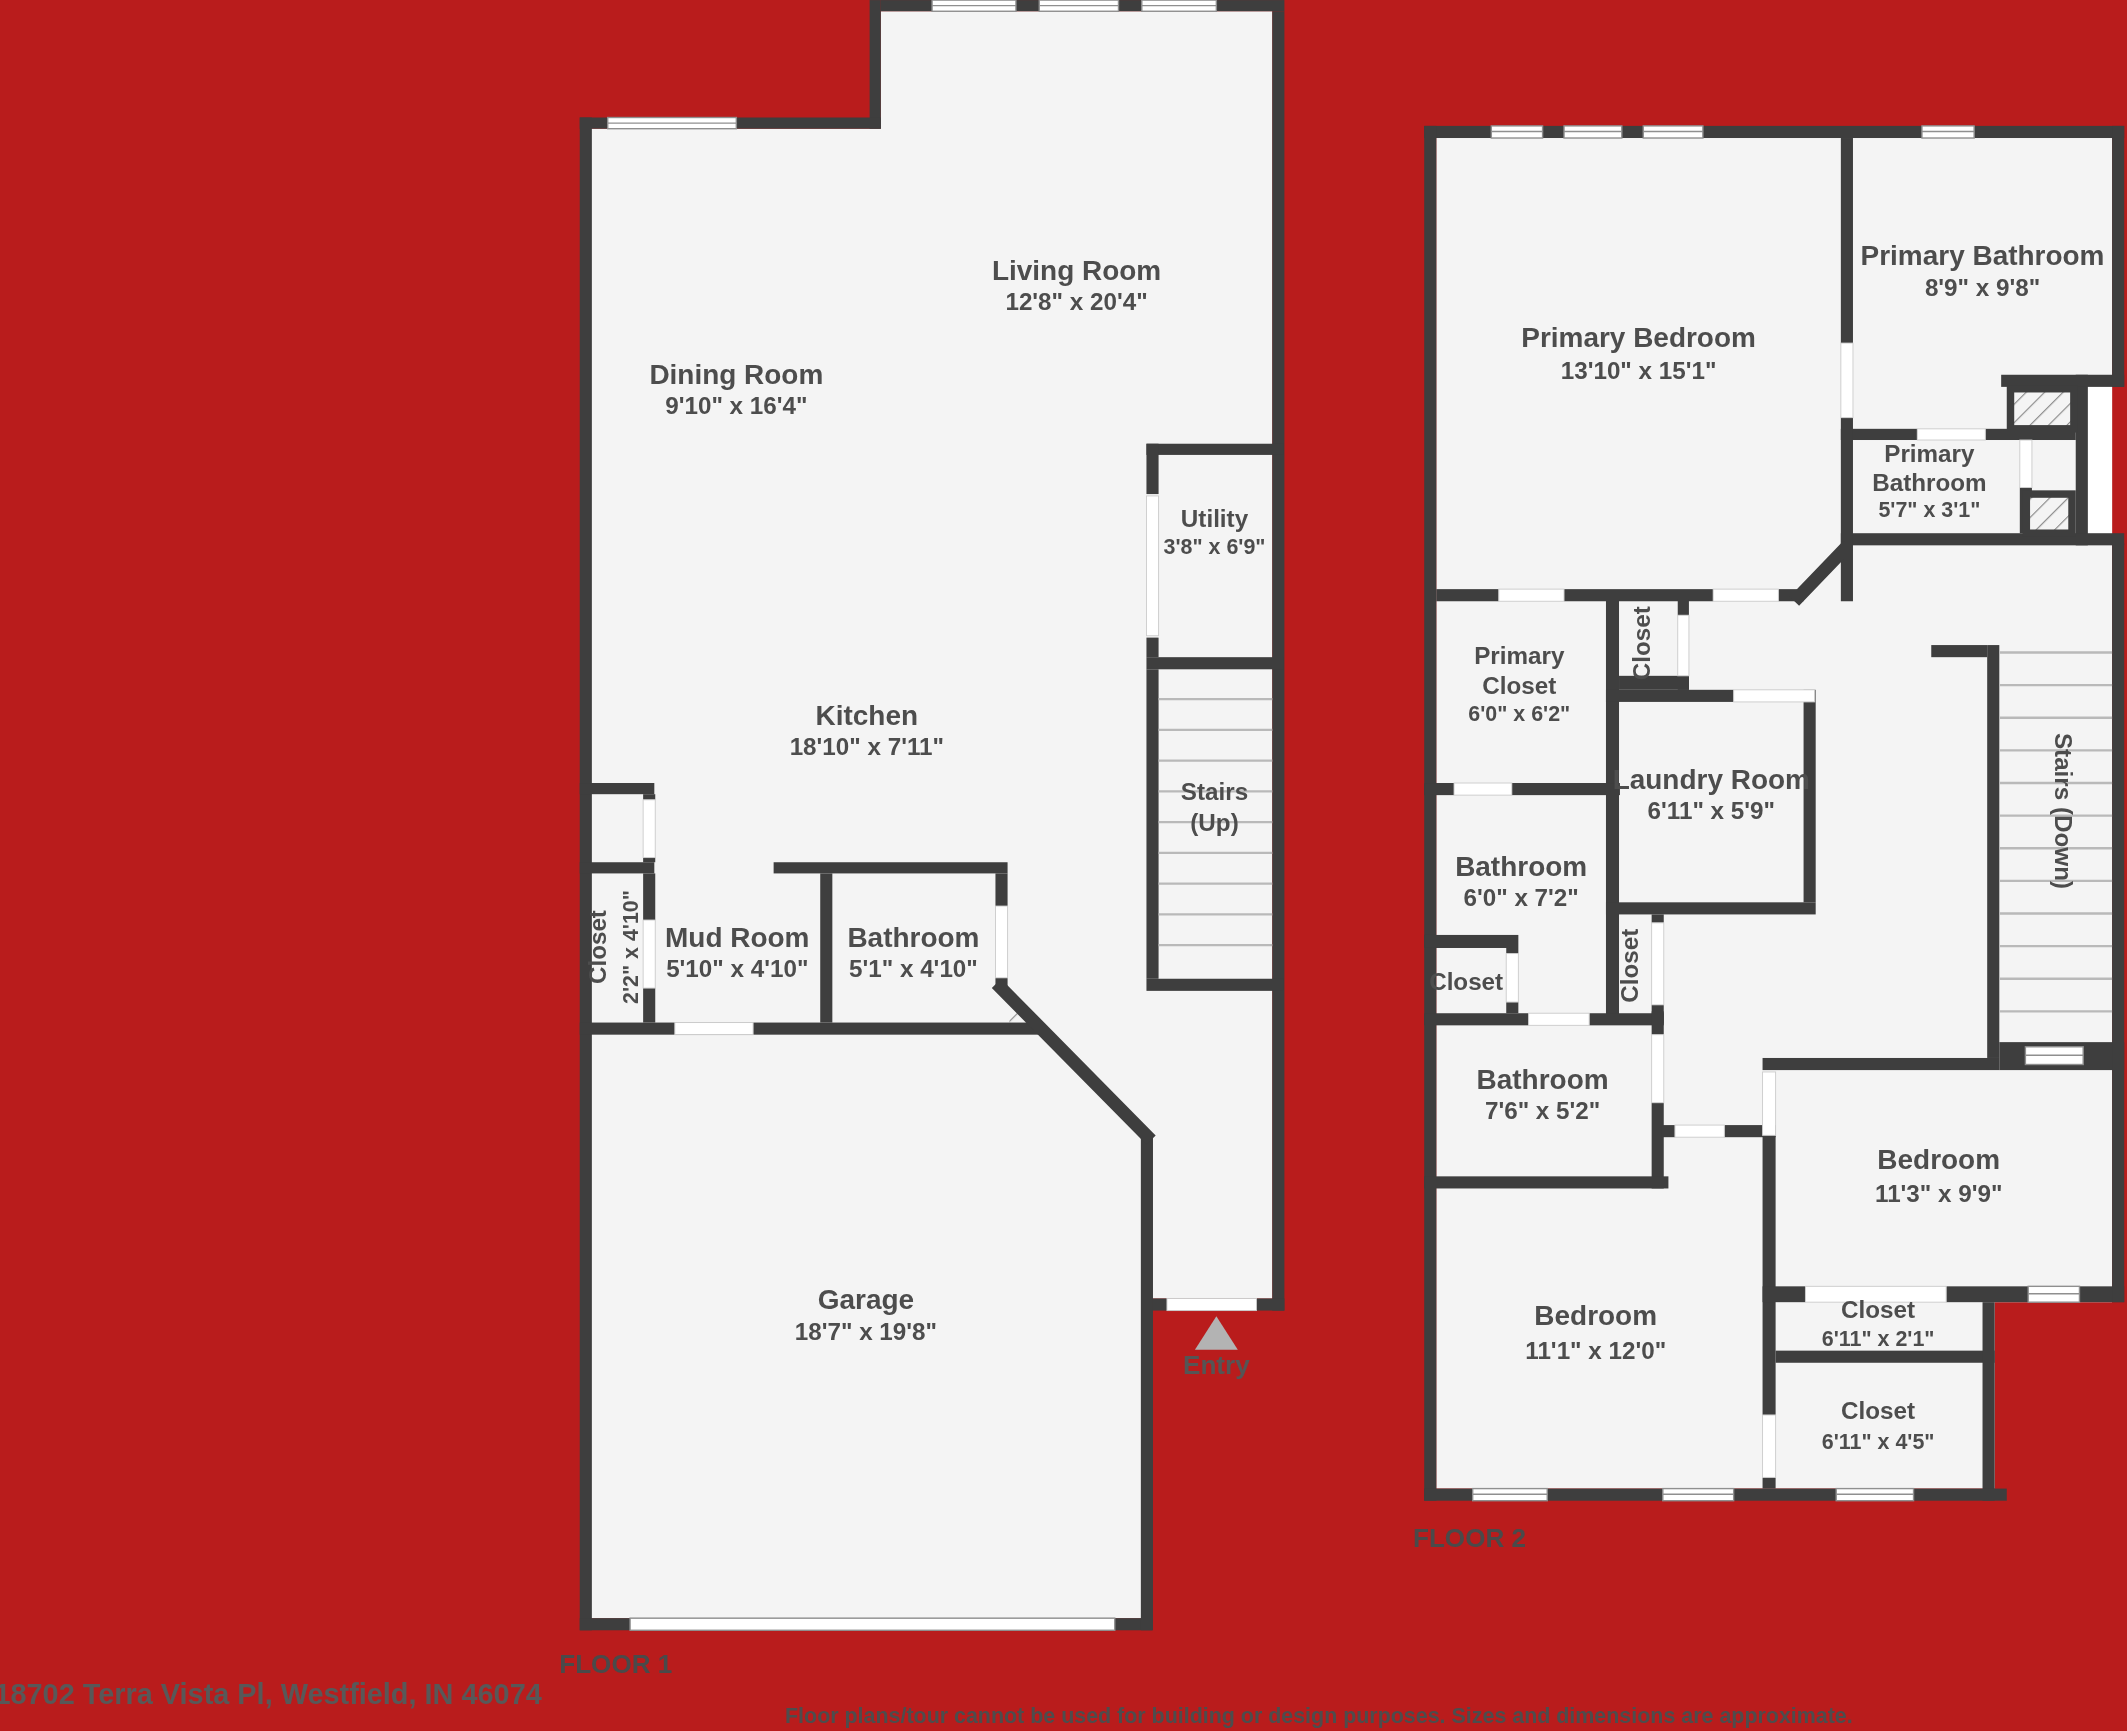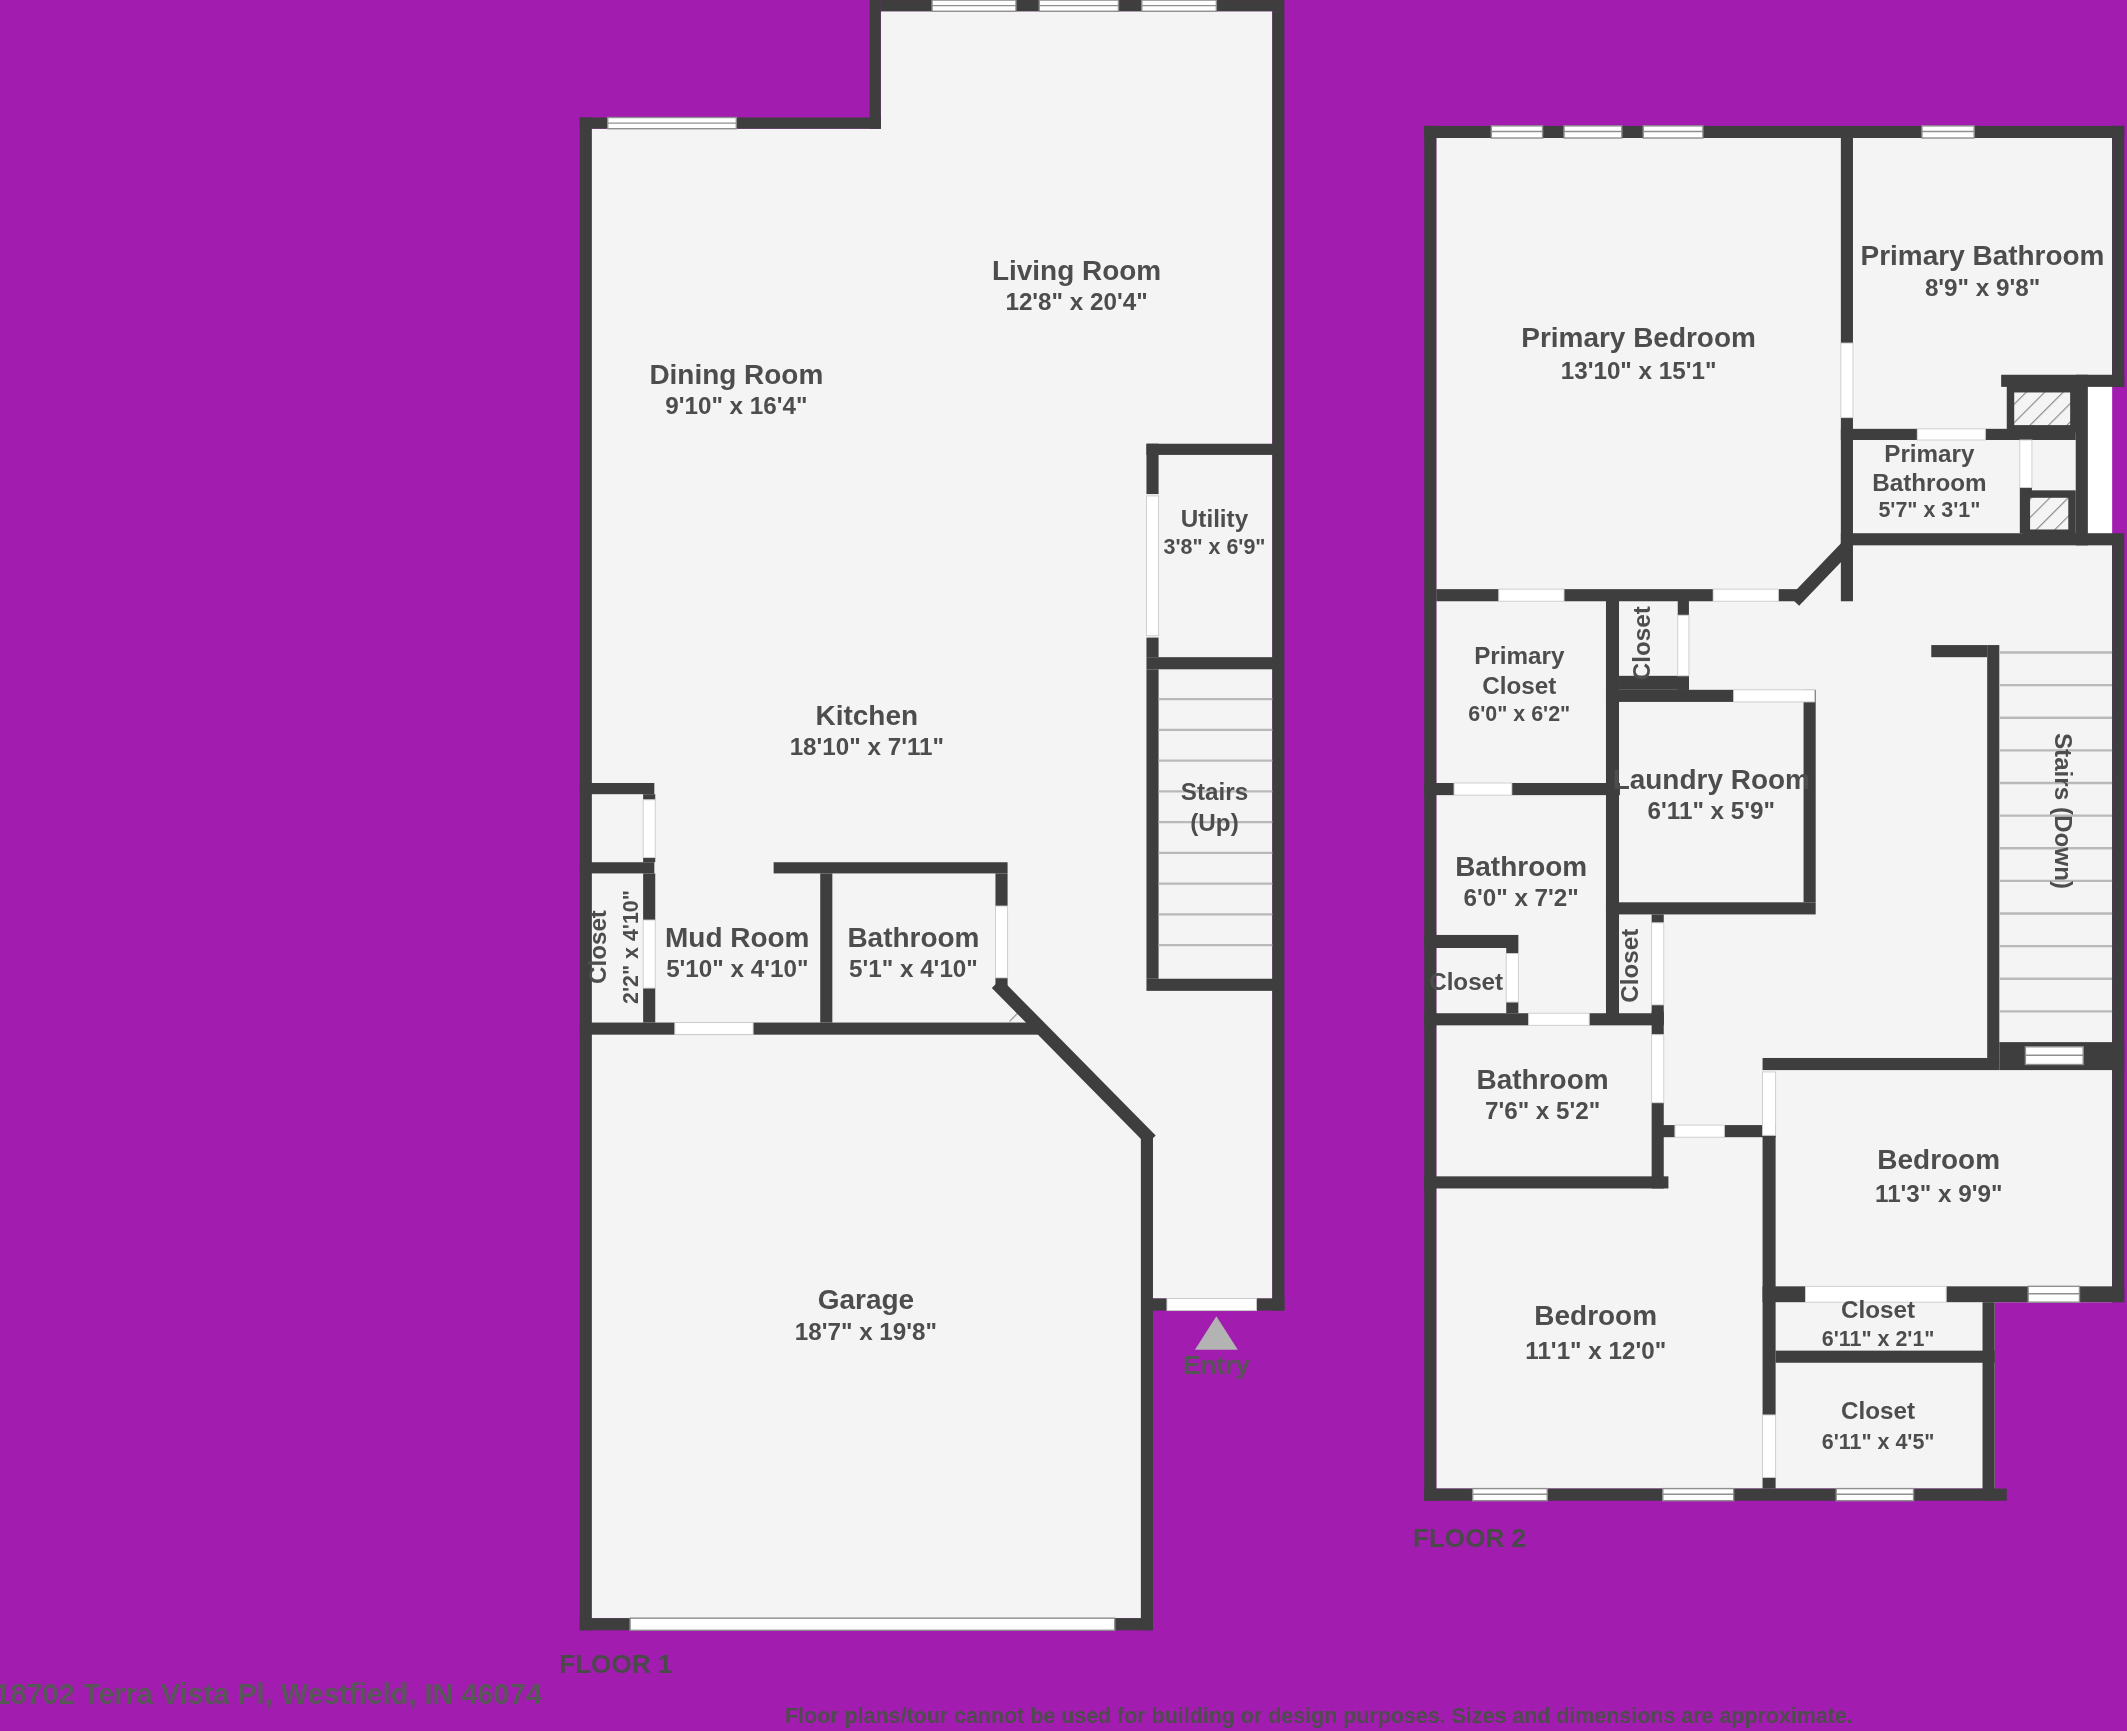--- a/index.html
+++ b/index.html
@@ -1,16 +1,16 @@
 <!DOCTYPE html>
 <html style="font-size:15px"><head>
 <meta charset="utf-8">
 <style>
   html,body{margin:0;padding:0;background:#ffffff;}
-  #canvas{position:relative;width:2127px;height:1731px;background:#a21caf;overflow:hidden;
+  #canvas{position:relative;width:2127px;height:1731px;background:#b91c1c;overflow:hidden;
           font-family:"Liberation Sans",sans-serif;}
   svg{position:absolute;left:0;top:0;}
   .win rect{fill:#ffffff;stroke:#8f8f8f;stroke-width:1.5;}
   .win line{stroke:#8f8f8f;stroke-width:1.5;}
   .door rect{fill:#ffffff;stroke:#cccccc;stroke-width:1;}
   .steps line{stroke:#b9b9b9;stroke-width:2.5;}
   .diag{stroke-linecap:square;}
   text{fill:#4d4d4d;font-family:"Liberation Sans",sans-serif;font-weight:bold;text-anchor:middle;}
   .title{font-size:30px;}
   .dims{font-size:26px;}

